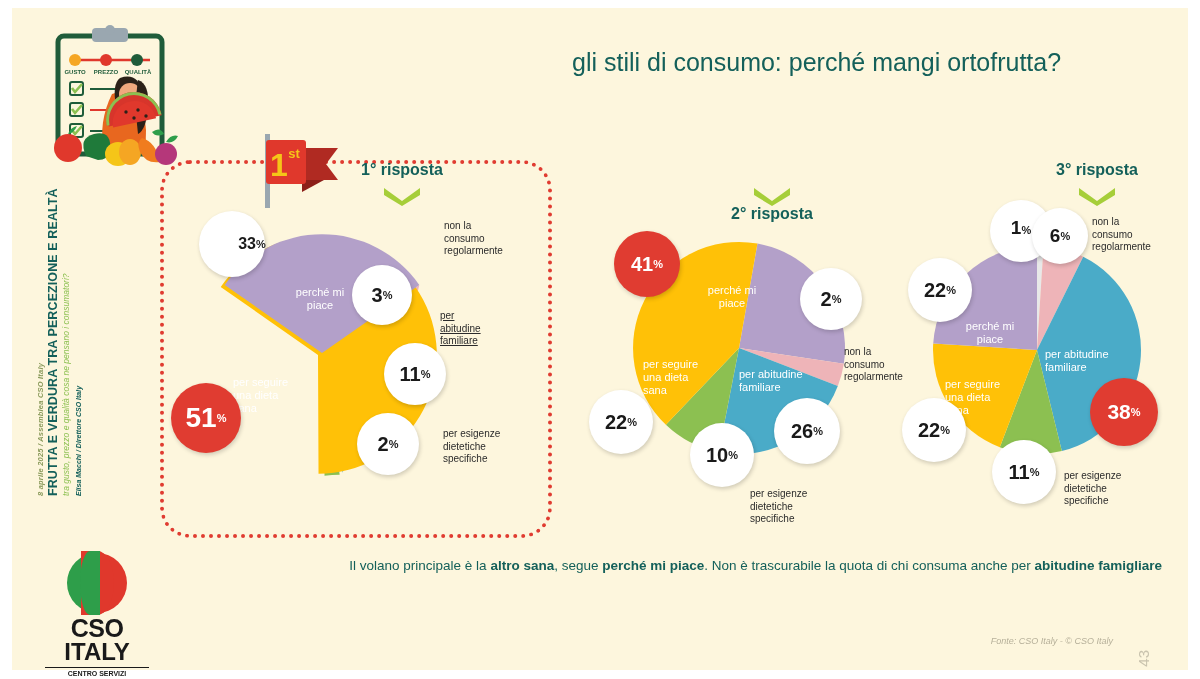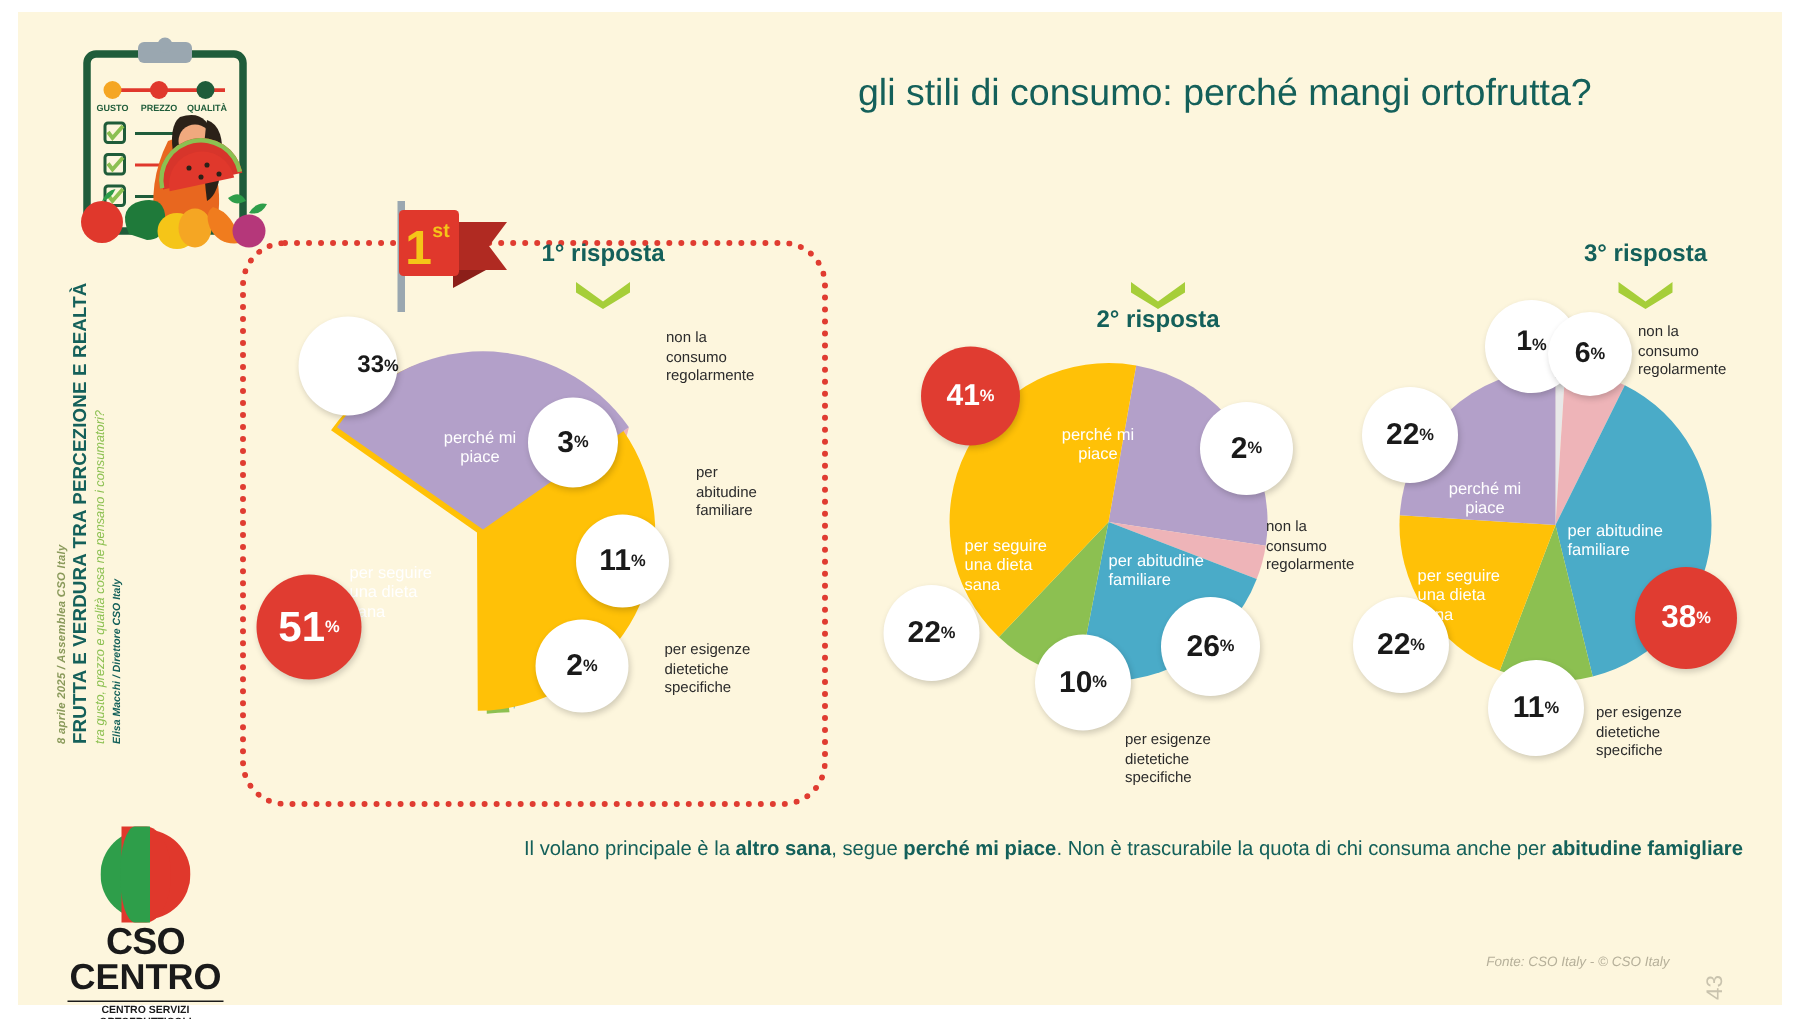--- a/index.html
+++ b/index.html
@@ -168,21 +168,21 @@
   </div>
 
   <div class="logo">
     <div class="logo-mark">
       <div class="lhalf"></div>
         <div class="rhalf"></div>
       <div class="swirl"></div>
         <div class="swirl2"></div>
     </div>
     <div class="logo-cso">CSO</div>
-    <div class="logo-italy">CENTRO</div>
+    <div class="logo-italy">ITALY</div>
     <div class="logo-sub">
       <span>CENTRO SERVIZI</span><br>
       <span>ORTOFRUTTICOLI</span>
     </div>
   </div>
 
   <div class="title">
     <span>gli stili di consumo: </span><b>perché mangi ortofrutta?</b>
   </div>
 
@@ -237,21 +237,21 @@
     <div class="bubble" style="left:185px;top:255px;width:62px;height:62px;">
       <span style="font-size:20px;font-weight:bold;">2</span>
         <span class="pct">%</span>
     </div>
     <div class="bubble red" style="left:-1px;top:225px;width:70px;height:70px;">
       <span style="font-size:28px;font-weight:bold;">51</span>
         <span class="pct">%</span>
     </div>
 
     <div class="outlabel" style="left:272px;top:62px;width:95px;">non la<br>consumo<br>regolarmente</div>
-    <div class="outlabel" style="left:292px;top:152px;width:95px;">per<br>abitudine<br>familiare</div>
+    <div class="outlabel" style="left:268px;top:152px;width:95px;text-decoration:underline;">per<br>abitudine<br>familiare</div>
     <div class="outlabel" style="left:271px;top:270px;width:100px;">per esigenze<br>dietetiche<br>specifiche</div>
   </div>
 
   <div class="chart" style="left:580px;top:150px;width:370px;height:380px;">
     <div class="chart-head" style="left:115px;top:3px;width:130px;margin-top:44px;">2° risposta</div>
     <div class="chev" style="left:160px;top:28px;">
       <svg width="40" height="20" viewBox="0 0 40 20">
           <path d="M2 2 L20 15 L38 2 L38 9 L20 20 L2 9 Z" fill="#a6ce39"></path>
         </svg>
     </div>

